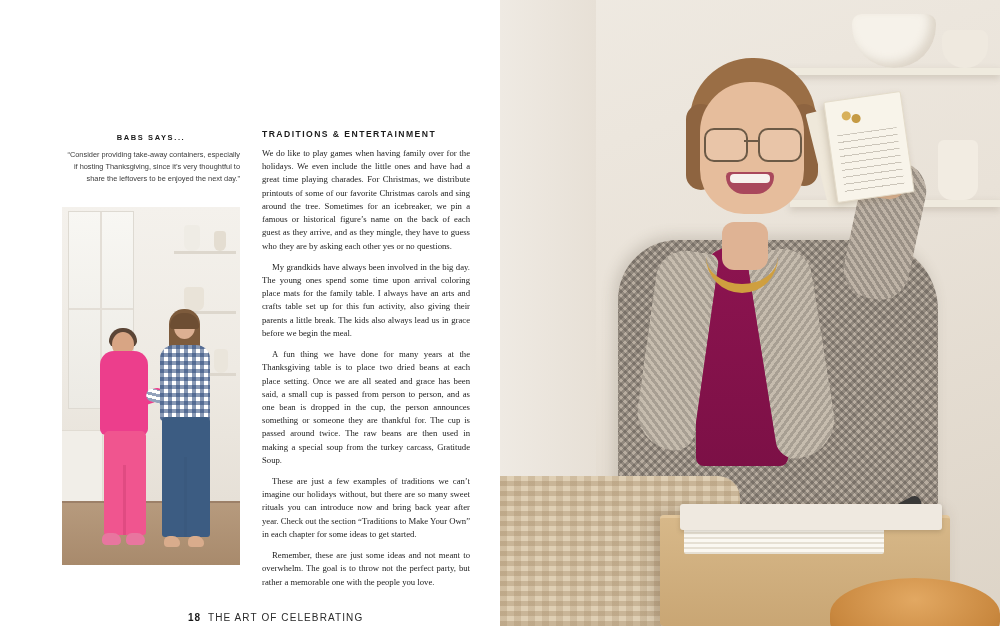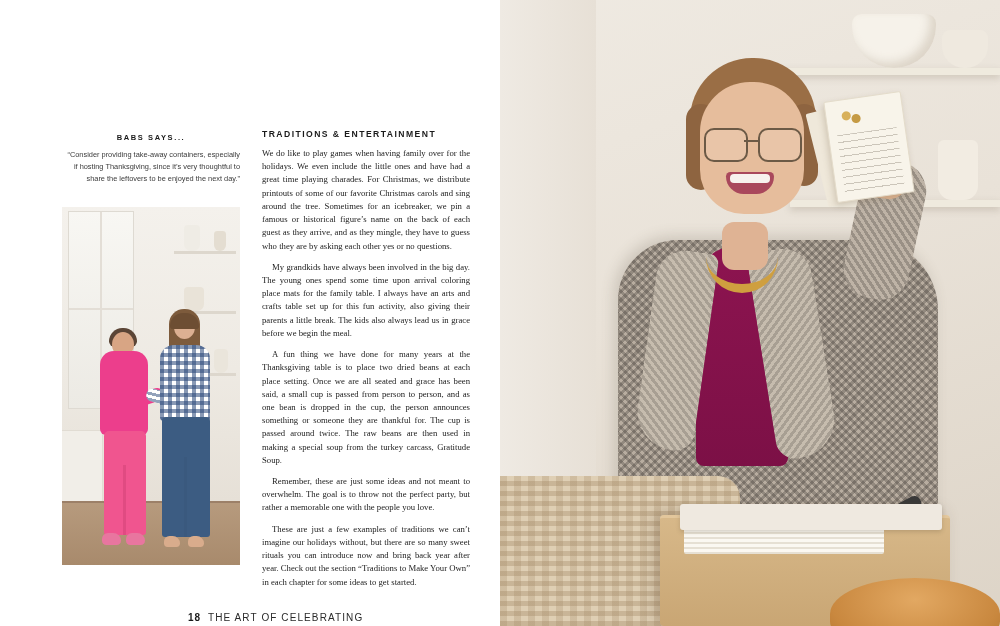--- a/index.html
+++ b/index.html
@@ -584,22 +584,22 @@
         <div class="p2-foot1"></div>
         <div class="p2-foot2"></div>
       </div>
     </div>
 
     <div class="text-col">
       <div class="section-head">TRADITIONS &amp; ENTERTAINMENT</div>
       <p>We do like to play games when having family over for the holidays. We even include the little ones and have had a great time playing charades. For Christmas, we distribute printouts of some of our favorite Christmas carols and sing around the tree. Sometimes for an icebreaker, we pin a famous or historical figure’s name on the back of each guest as they arrive, and as they mingle, they have to guess who they are by asking each other yes or no questions.</p>
       <p>My grandkids have always been involved in the big day. The young ones spend some time upon arrival coloring place mats for the family table. I always have an arts and crafts table set up for this fun activity, also giving their parents a little break. The kids also always lead us in grace before we begin the meal.</p>
       <p>A fun thing we have done for many years at the Thanksgiving table is to place two dried beans at each place setting. Once we are all seated and grace has been said, a small cup is passed from person to person, and as one bean is dropped in the cup, the person announces something or someone they are thankful for. The cup is passed around twice. The raw beans are then used in making a special soup from the turkey carcass, Gratitude Soup.</p>
+      <p>These are just a few examples of traditions we can’t imagine our holidays without, but there are so many sweet rituals you can introduce now and bring back year after year. Check out the section “Traditions to Make Your Own” in each chapter for some ideas to get started.</p>
       <p>Remember, these are just some ideas and not meant to overwhelm. The goal is to throw not the perfect party, but rather a memorable one with the people you love.</p>
-      <p>These are just a few examples of traditions we can’t imagine our holidays without, but there are so many sweet rituals you can introduce now and bring back year after year. Check out the section “Traditions to Make Your Own” in each chapter for some ideas to get started.</p>
     </div>
 
     <div class="folio">
       <span class="num">18</span><span class="ttl">THE ART OF CELEBRATING</span>
     </div>
   </div>
 
   <div class="right-page">
     <div class="rp-wall"></div>
     <div class="rp-left-panel"></div>

